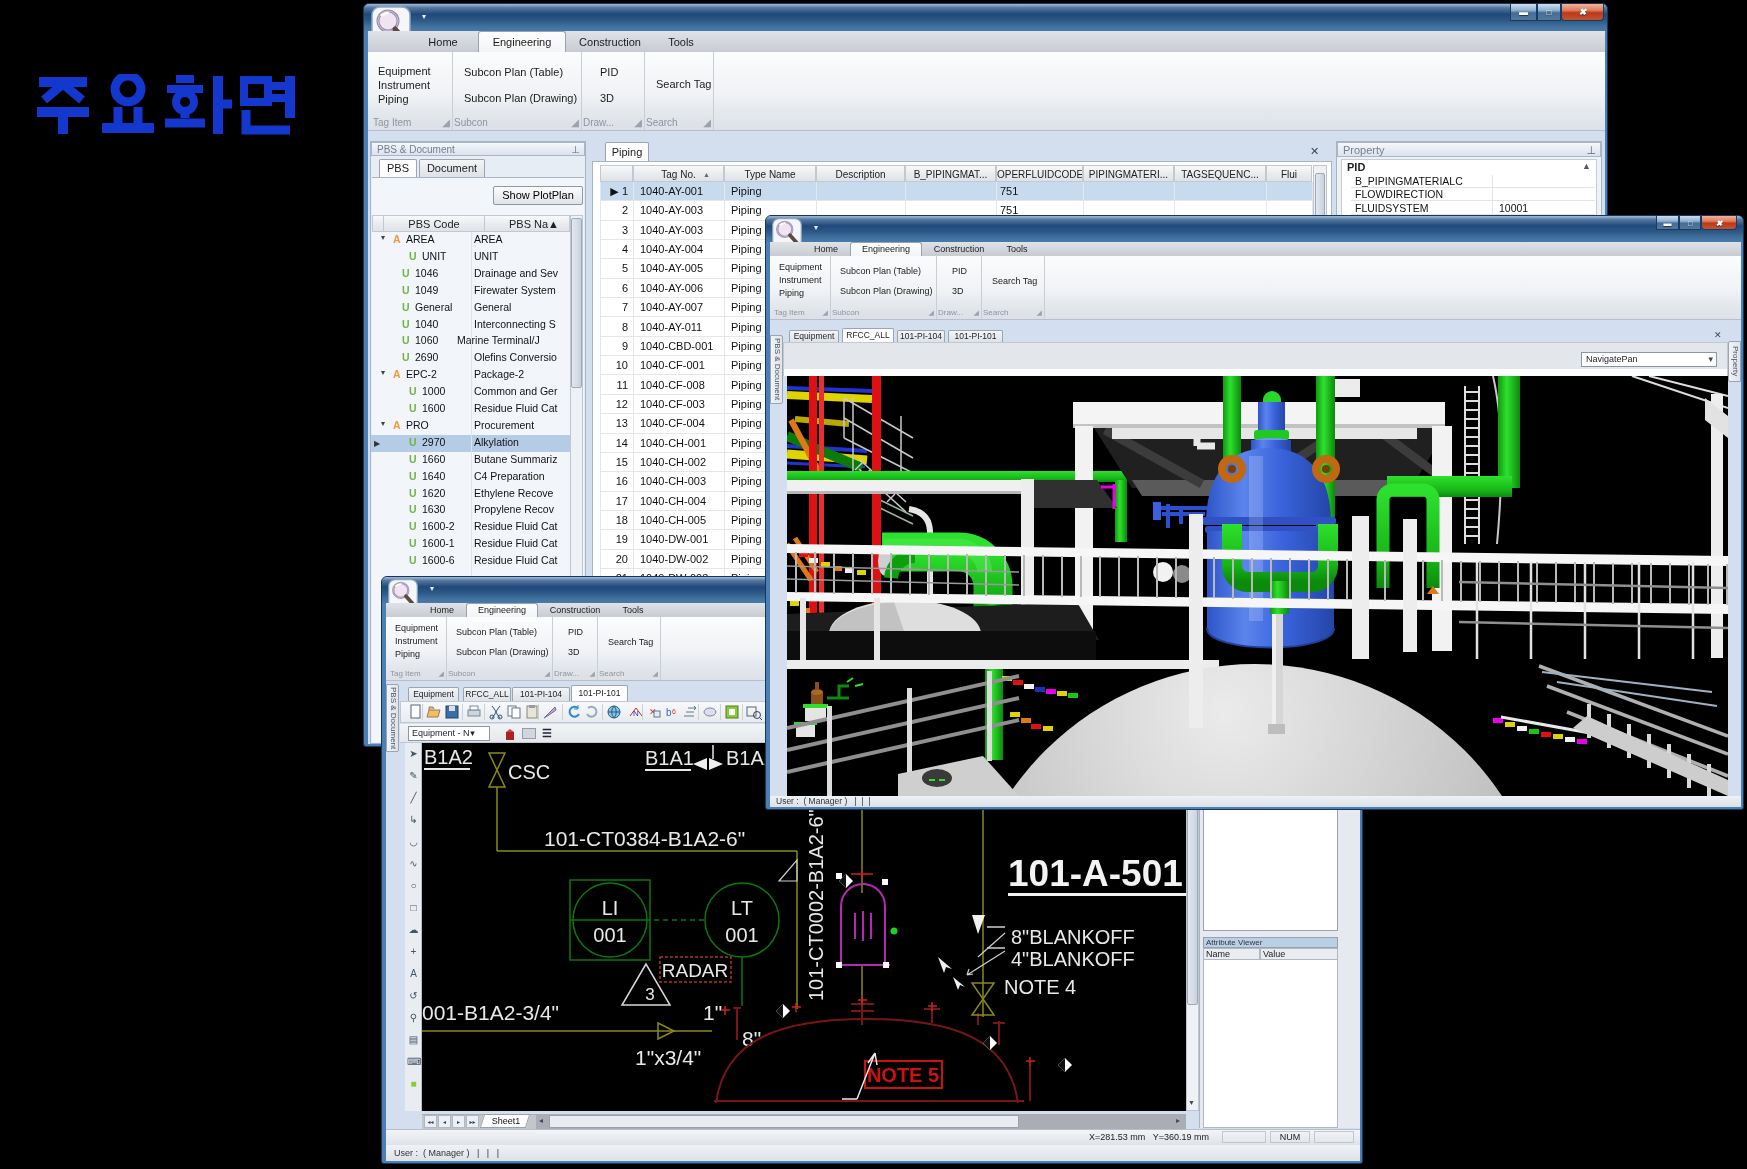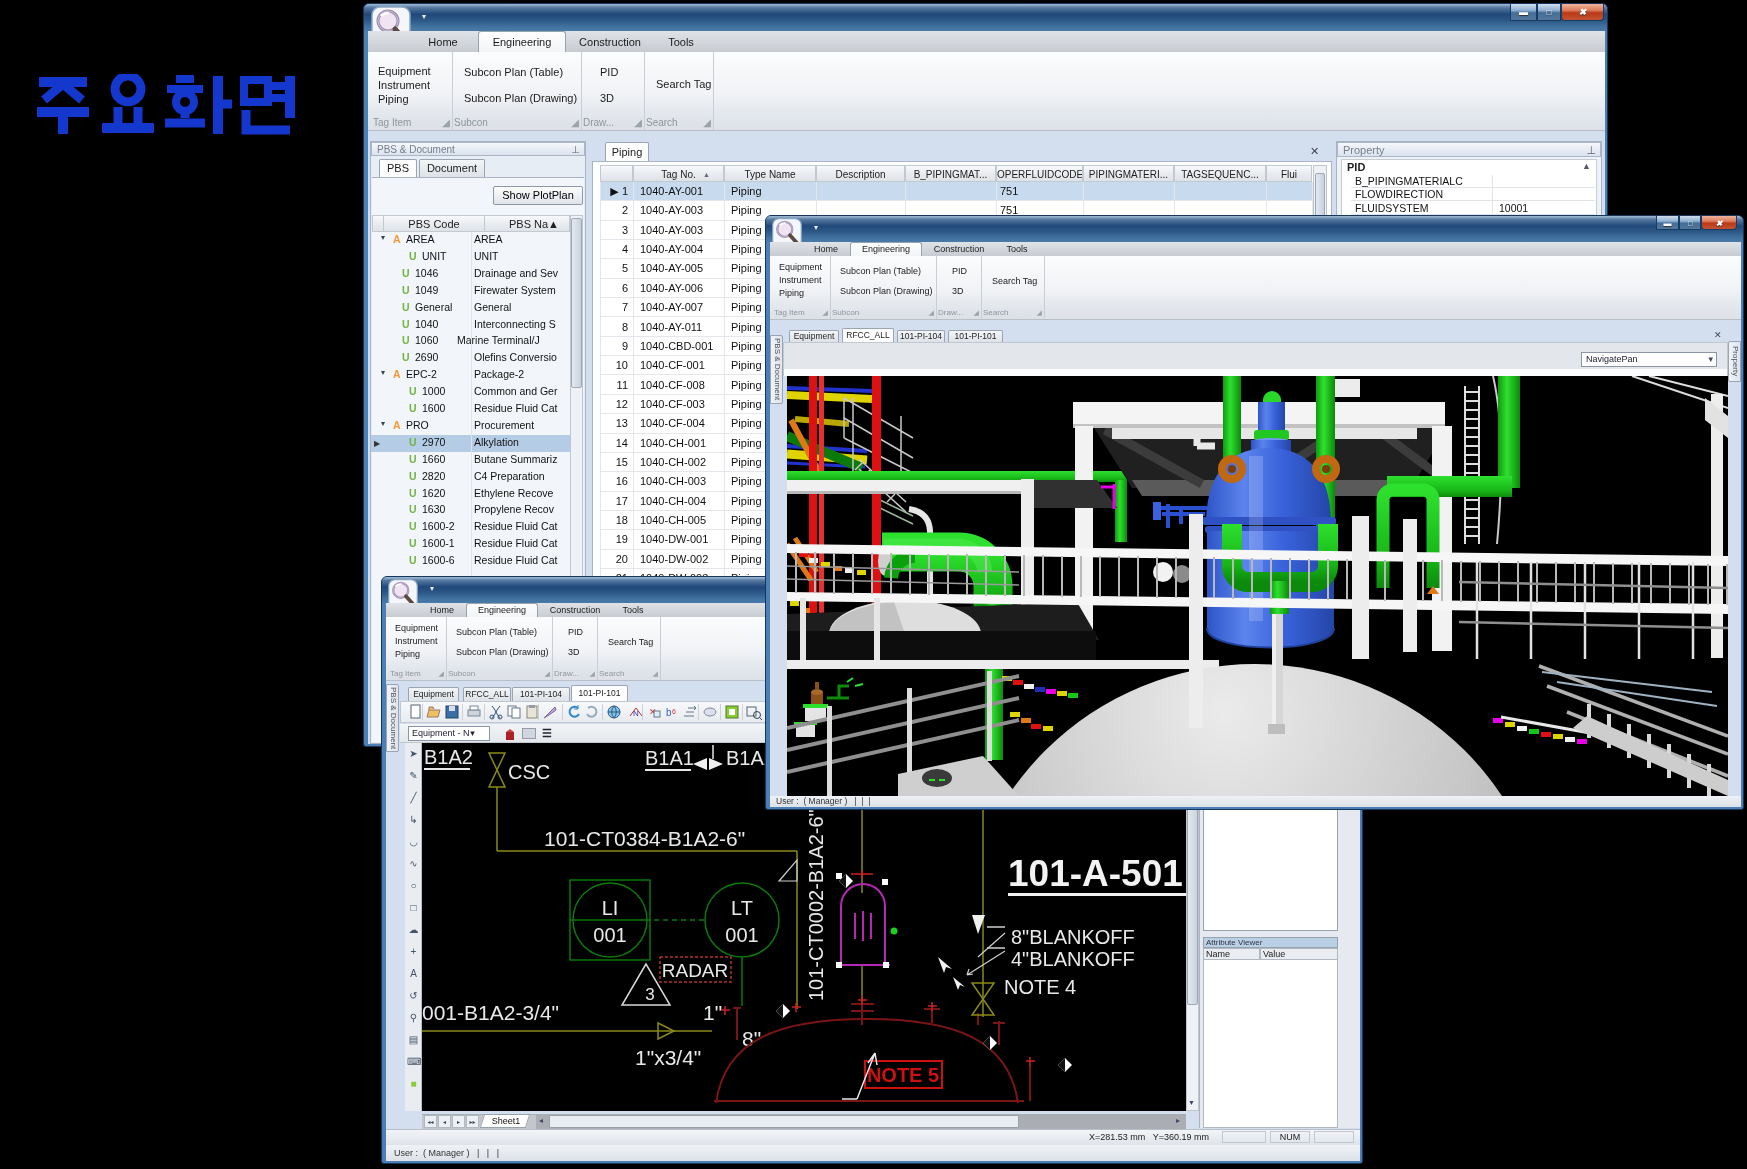--- a/index.html
+++ b/index.html
@@ -191,21 +191,21 @@
             <span style="position:absolute;left:103px;top:1px;color:#111">Alkylation</span>
           </div>
           <div class="a" style="left:3px;top:296.8px;color:#333;font-size:8px">▶</div>
           <div class="trow" style="top:309.7px;width:200px;height:16.9px;font-size:10.5px;">
             <span class="u" style="position:absolute;left:38px;top:1px">U</span>
             <span style="position:absolute;left:51px;top:1px;color:#111">1660</span>
             <span style="position:absolute;left:103px;top:1px;color:#111">Butane Summariz</span>
           </div>
           <div class="trow" style="top:326.6px;width:200px;height:16.9px;font-size:10.5px;">
             <span class="u" style="position:absolute;left:38px;top:1px">U</span>
-            <span style="position:absolute;left:51px;top:1px;color:#111">2820</span>
+            <span style="position:absolute;left:51px;top:1px;color:#111">1640</span>
             <span style="position:absolute;left:103px;top:1px;color:#111">C4 Preparation</span>
           </div>
           <div class="trow" style="top:343.5px;width:200px;height:16.9px;font-size:10.5px;">
             <span class="u" style="position:absolute;left:38px;top:1px">U</span>
             <span style="position:absolute;left:51px;top:1px;color:#111">1620</span>
             <span style="position:absolute;left:103px;top:1px;color:#111">Ethylene Recove</span>
           </div>
           <div class="trow" style="top:360.4px;width:200px;height:16.9px;font-size:10.5px;">
             <span class="u" style="position:absolute;left:38px;top:1px">U</span>
             <span style="position:absolute;left:51px;top:1px;color:#111">1630</span>

